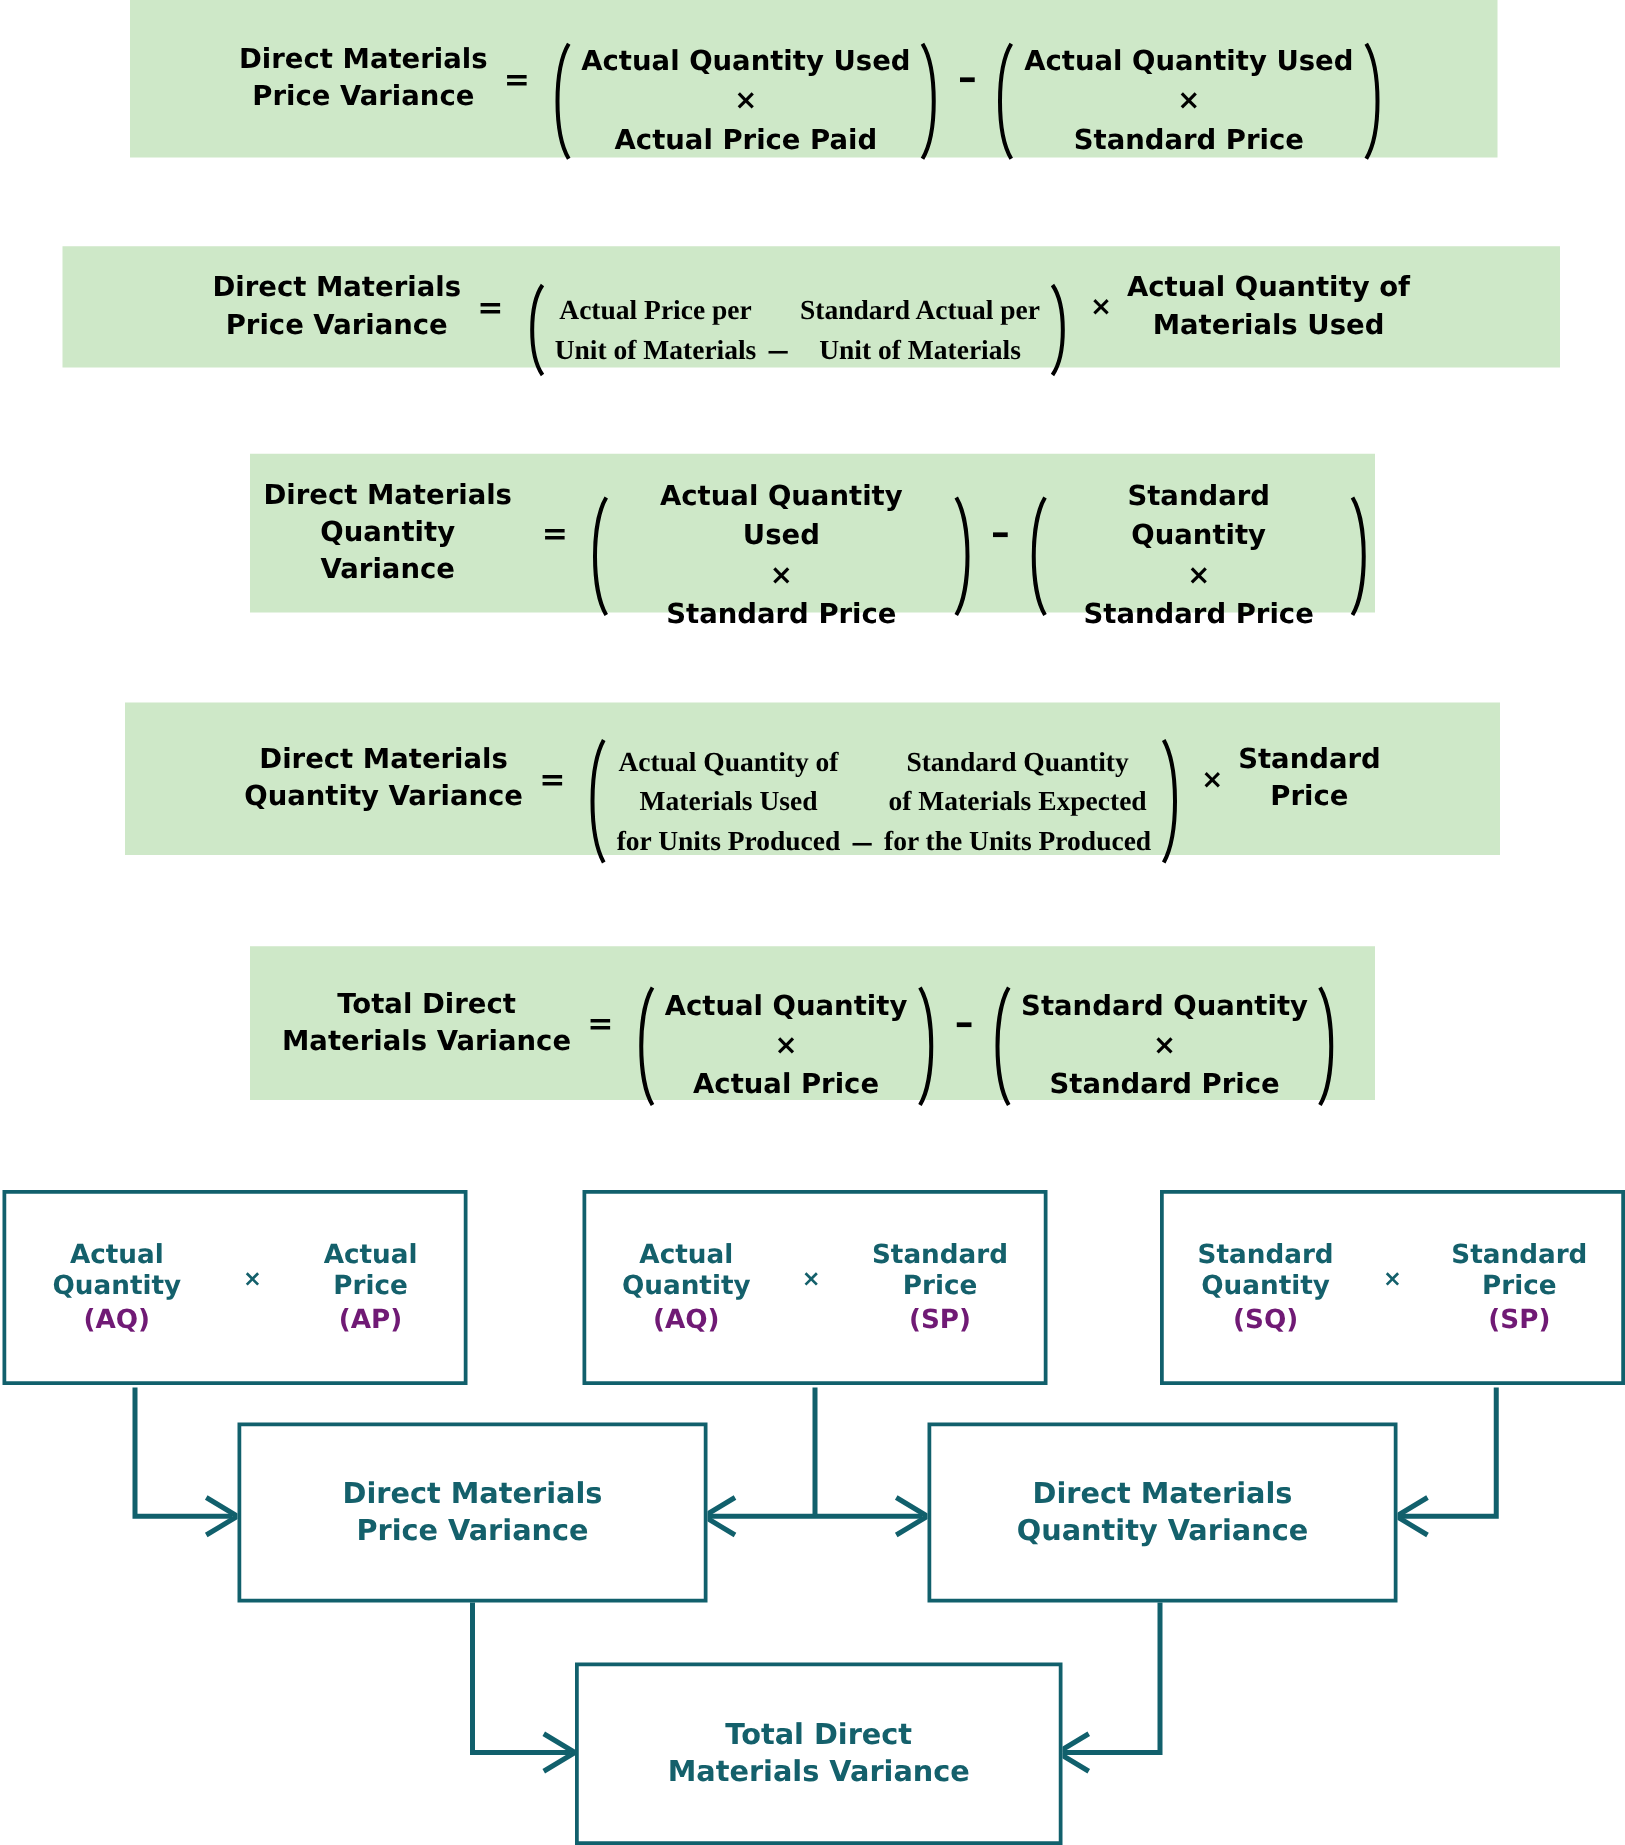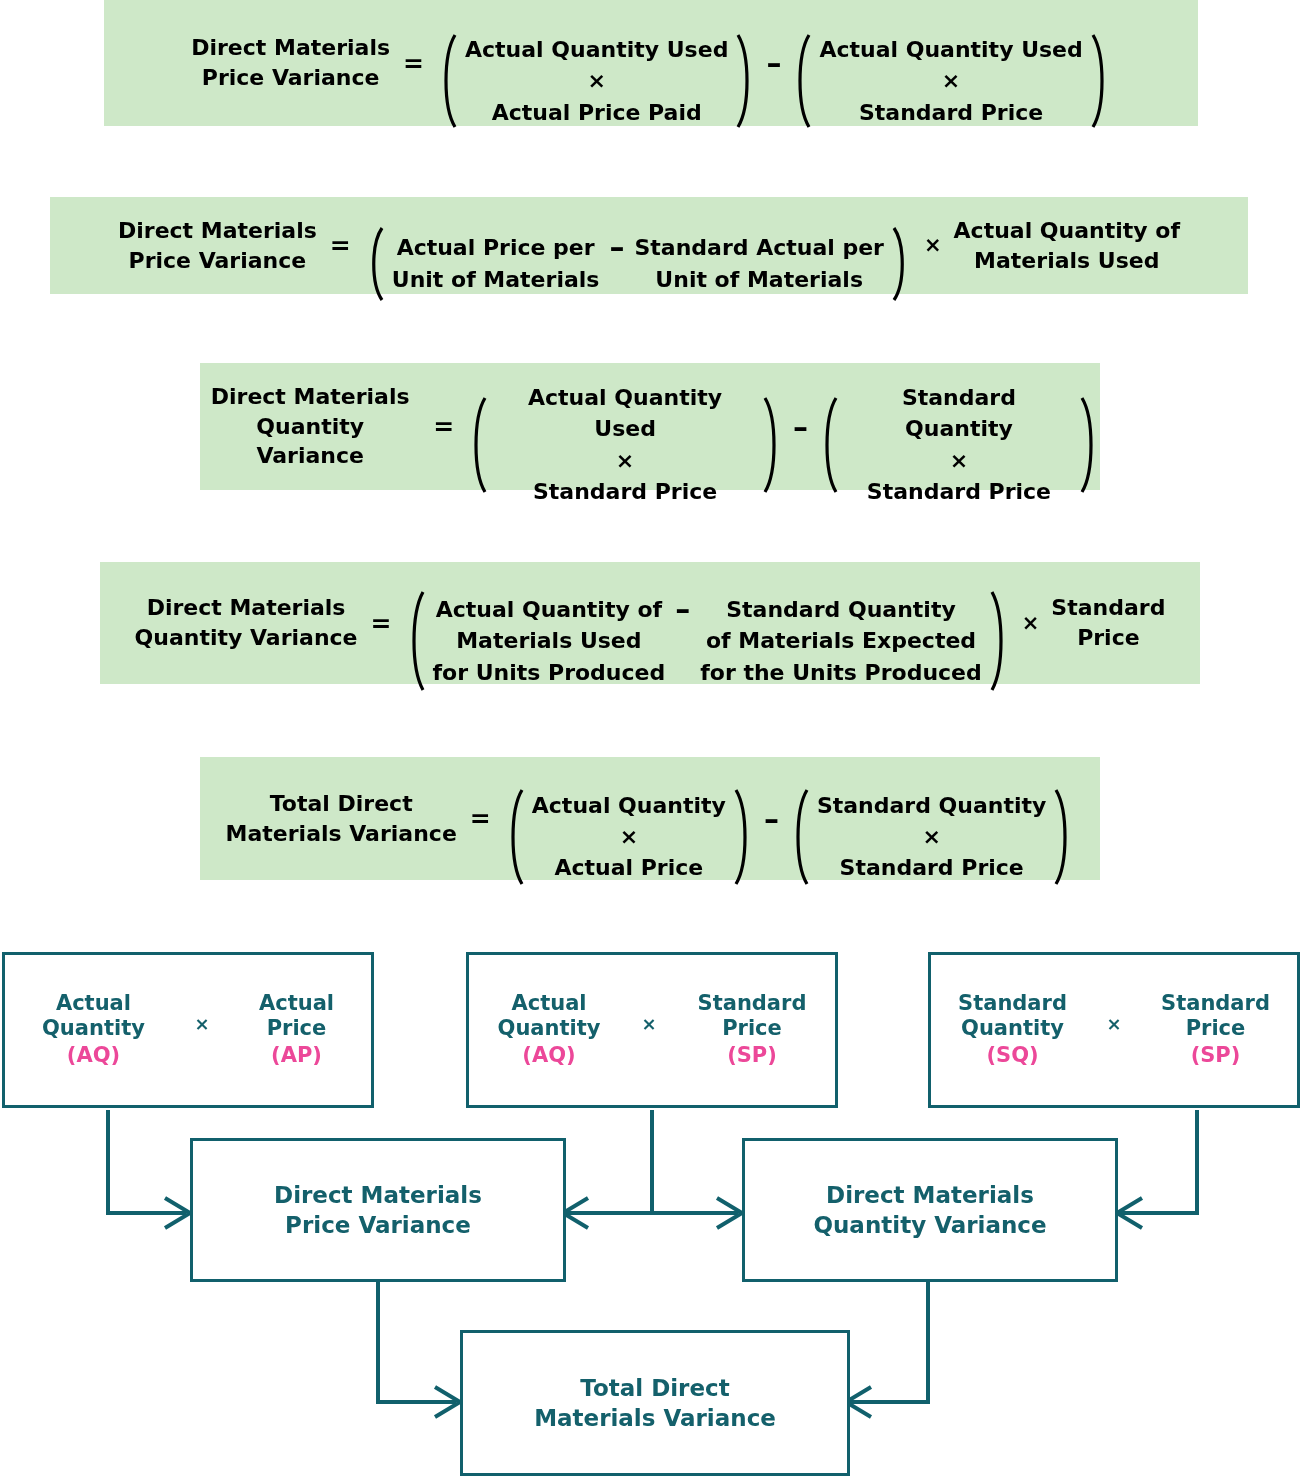--- a/index.html
+++ b/index.html
@@ -66,21 +66,22 @@
   .stack {
     font-weight: bold;
     font-size: 22px;
     line-height: 1.42;
     text-align: center;
     white-space: pre-line;
     color: #000;
   }
   .inner-pair {
     display: flex;
-    align-items: flex-start;
+    align-items: flex-end;
+    font-family: Liberation Serif, serif;
   }
   .rhs-tail {
     font-weight: bold;
     font-size: 22px;
     line-height: 1.35;
     text-align: center;
     white-space: pre-line;
     color: #000;
   }
 
@@ -90,38 +91,38 @@
     position: absolute;
     border: 3px solid #11606c;
     background: #ffffff;
     display: flex;
     align-items: center;
     justify-content: center;
   }
   .dbox-inner {
     display: flex;
     align-items: center;
-    justify-content: space-between;
+    justify-content: flex-end;
     gap: 0;
     width: 100%;
   }
   .term {
     text-align: center;
     flex: 1 1 auto;
   }
   .term .tname {
     color: #14606b;
     font-weight: bold;
     font-size: 21px;
     line-height: 1.22;
     white-space: pre-line;
     display: block;
   }
   .term .tabbr {
-    color: #ec4899;
+    color: #701a75;
     font-weight: bold;
     font-size: 21px;
     line-height: 1.3;
     display: block;
   }
   .dtimes {
     color: #14606b;
     font-weight: bold;
     font-size: 18px;
     flex: 0 0 40px;

